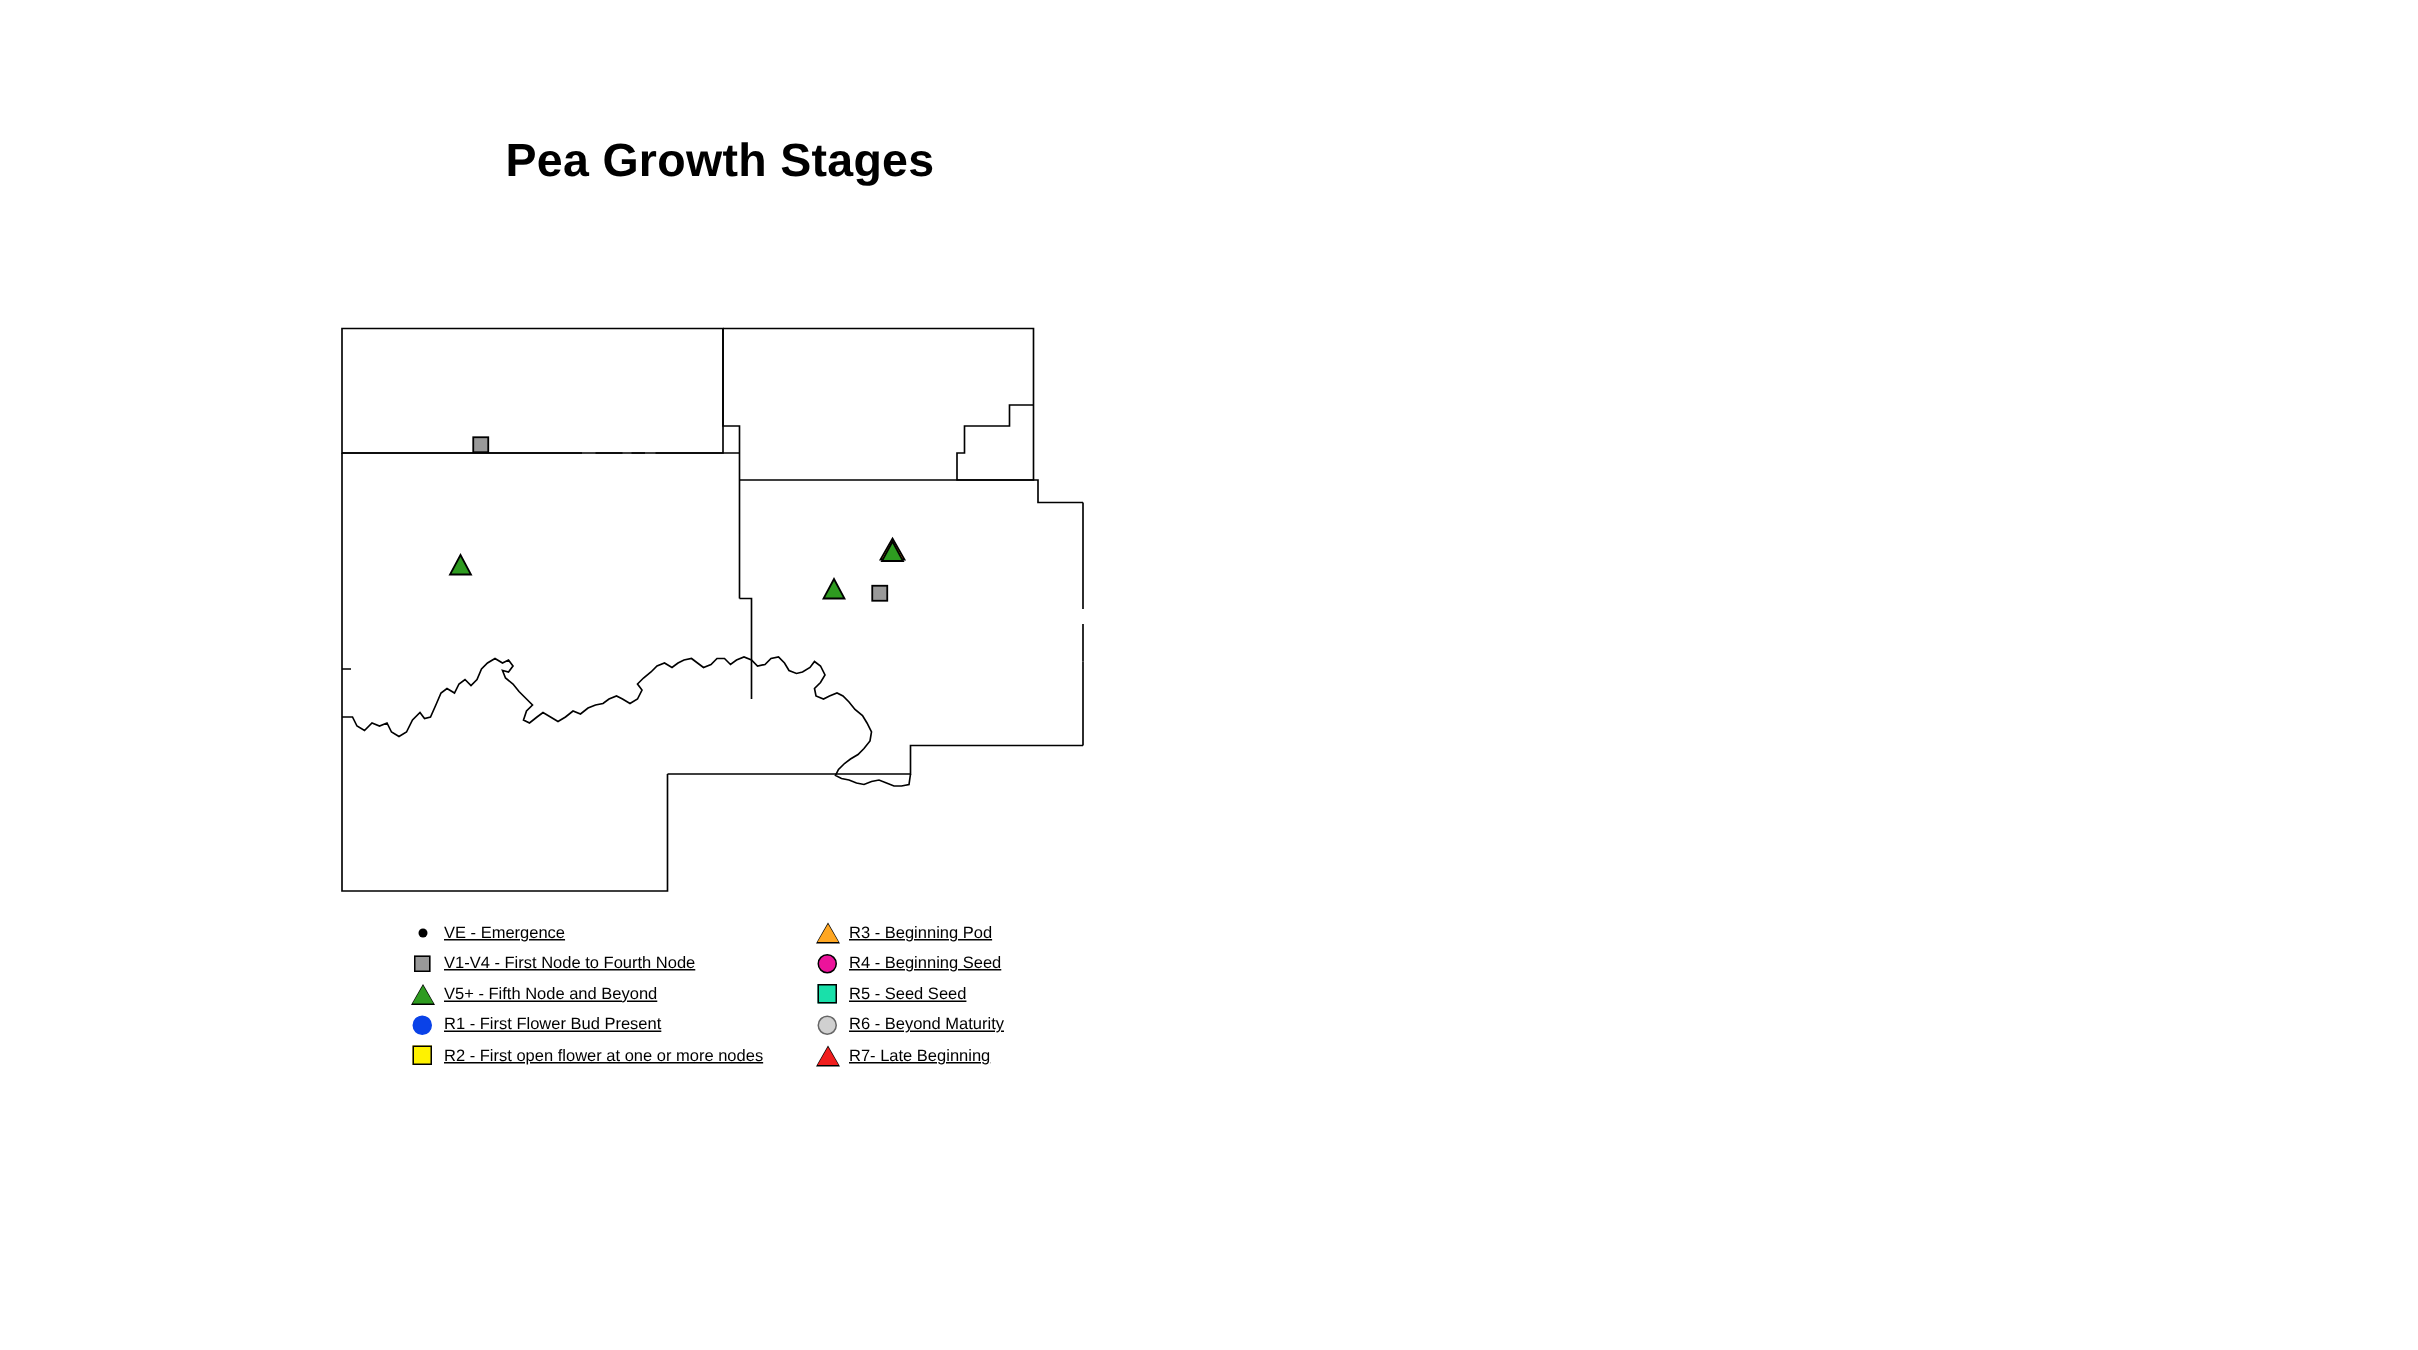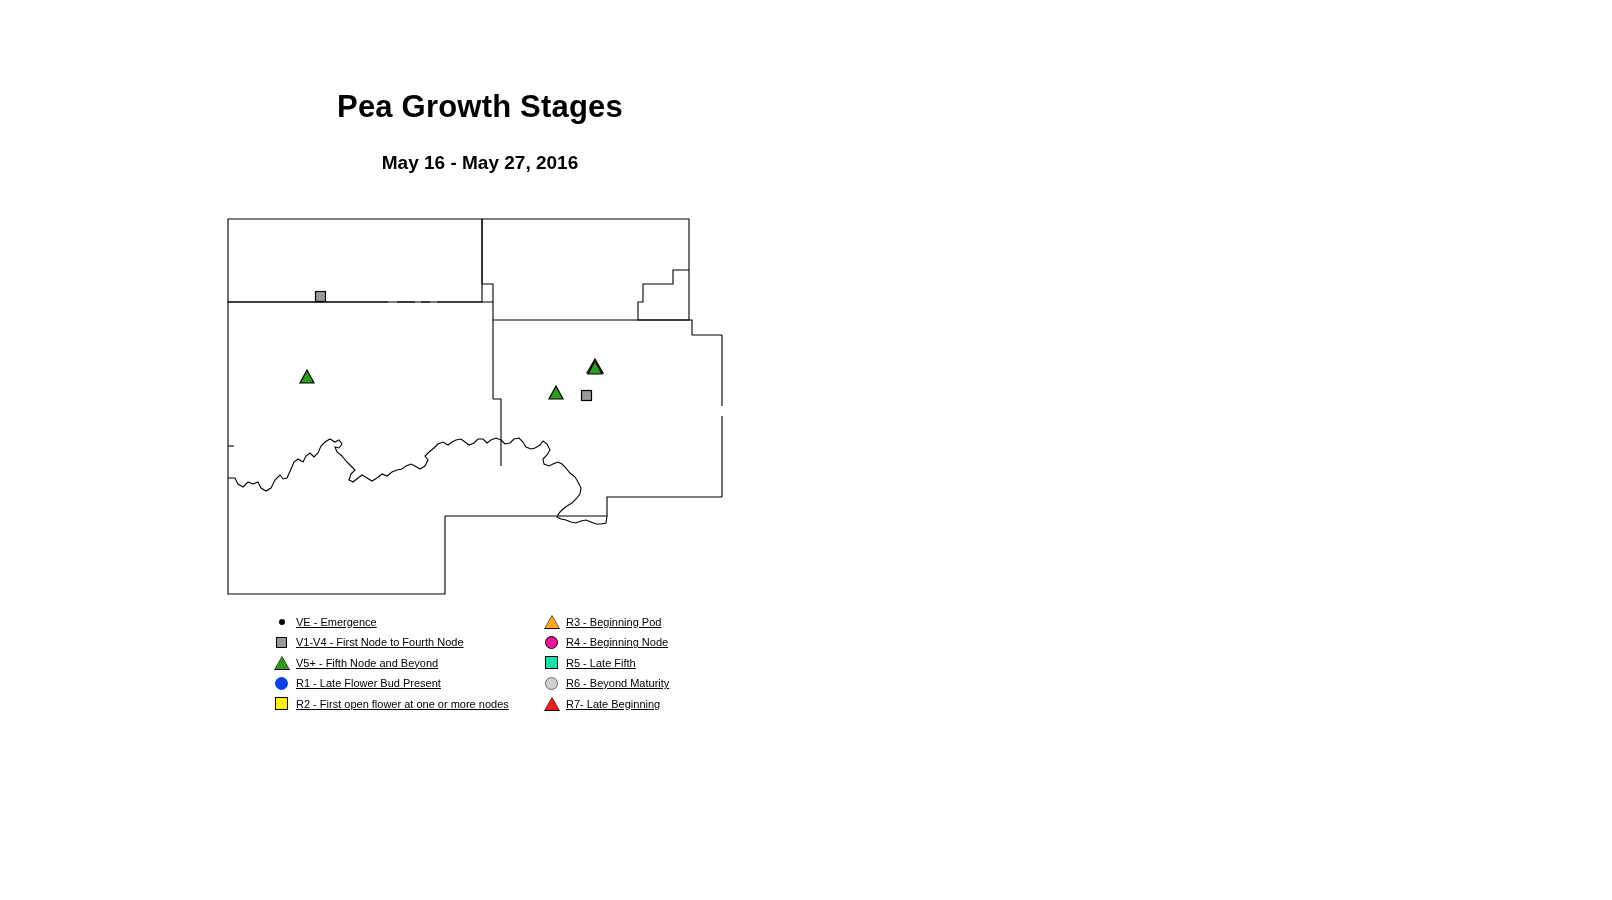--- a/index.html
+++ b/index.html
@@ -149,21 +149,20 @@
     border: 1px solid #000000;
   }
 </style>
 </head>
 <body>
 
 <div id="page">
 
   <div id="title-block">
     <div id="main-title">Pea Growth Stages</div>
-    <div id="sub-title">May 16 - May 27, 2016</div>
   </div>
 
   <div id="map-wrap">
     <svg id="map-svg" viewBox="0 0 505 388">
       <g fill="none" stroke="#000000" stroke-width="1.1" stroke-linejoin="miter" stroke-linecap="butt">
 
         <path d="M 3 3 L 257 3 L 257 86 L 3 86 Z"></path>
 
         <path d="M 257 3 L 464 3 L 464 54 L 448 54 L 448 68 L 418 68 L 418 86 L 413 86 L 413 104 L 464 104
                  L 464 3"></path>
@@ -248,21 +247,21 @@
           <span class="sym-tri-outline" style="border-bottom:14px solid #000000;"></span>
           <span class="sym-tri" style="border-bottom:12px solid #2E9B20; left:3px; top:4px;"></span>
         </span>
         <span class="legend-label">V5+ - Fifth Node and Beyond</span>
       </div>
 
       <div class="legend-row">
         <span class="legend-symbol">
           <span class="sym-circle" style="background:#0A42E8; border-color:#0A42E8;"></span>
         </span>
-        <span class="legend-label">R1 - Late Flower Bud Present</span>
+        <span class="legend-label">R1 - First Flower Bud Present</span>
       </div>
 
       <div class="legend-row">
         <span class="legend-symbol">
           <span class="sym-square" style="background:#FFF200; width:13px; height:13px; left:3px; top:3px;"></span>
         </span>
         <span class="legend-label">R2 - First open flower at one or more nodes</span>
       </div>
 
     </div>
@@ -274,28 +273,28 @@
           <span class="sym-tri-outline" style="border-bottom:14px solid #000000;"></span>
           <span class="sym-tri" style="border-bottom:12px solid #FFA723; left:3px; top:4px;"></span>
         </span>
         <span class="legend-label">R3 - Beginning Pod</span>
       </div>
 
       <div class="legend-row">
         <span class="legend-symbol">
           <span class="sym-circle" style="background:#EC139B; border-color:#000000;"></span>
         </span>
-        <span class="legend-label">R4 - Beginning Node</span>
+        <span class="legend-label">R4 - Beginning Seed</span>
       </div>
 
       <div class="legend-row">
         <span class="legend-symbol">
           <span class="sym-square" style="background:#19E0AA; width:13px; height:13px; left:3px; top:3px;"></span>
         </span>
-        <span class="legend-label">R5 - Late Fifth</span>
+        <span class="legend-label">R5 - Seed Seed</span>
       </div>
 
       <div class="legend-row">
         <span class="legend-symbol">
           <span class="sym-circle" style="background:#D0D0D0; border-color:#666666;"></span>
         </span>
         <span class="legend-label">R6 - Beyond Maturity</span>
       </div>
 
       <div class="legend-row">

